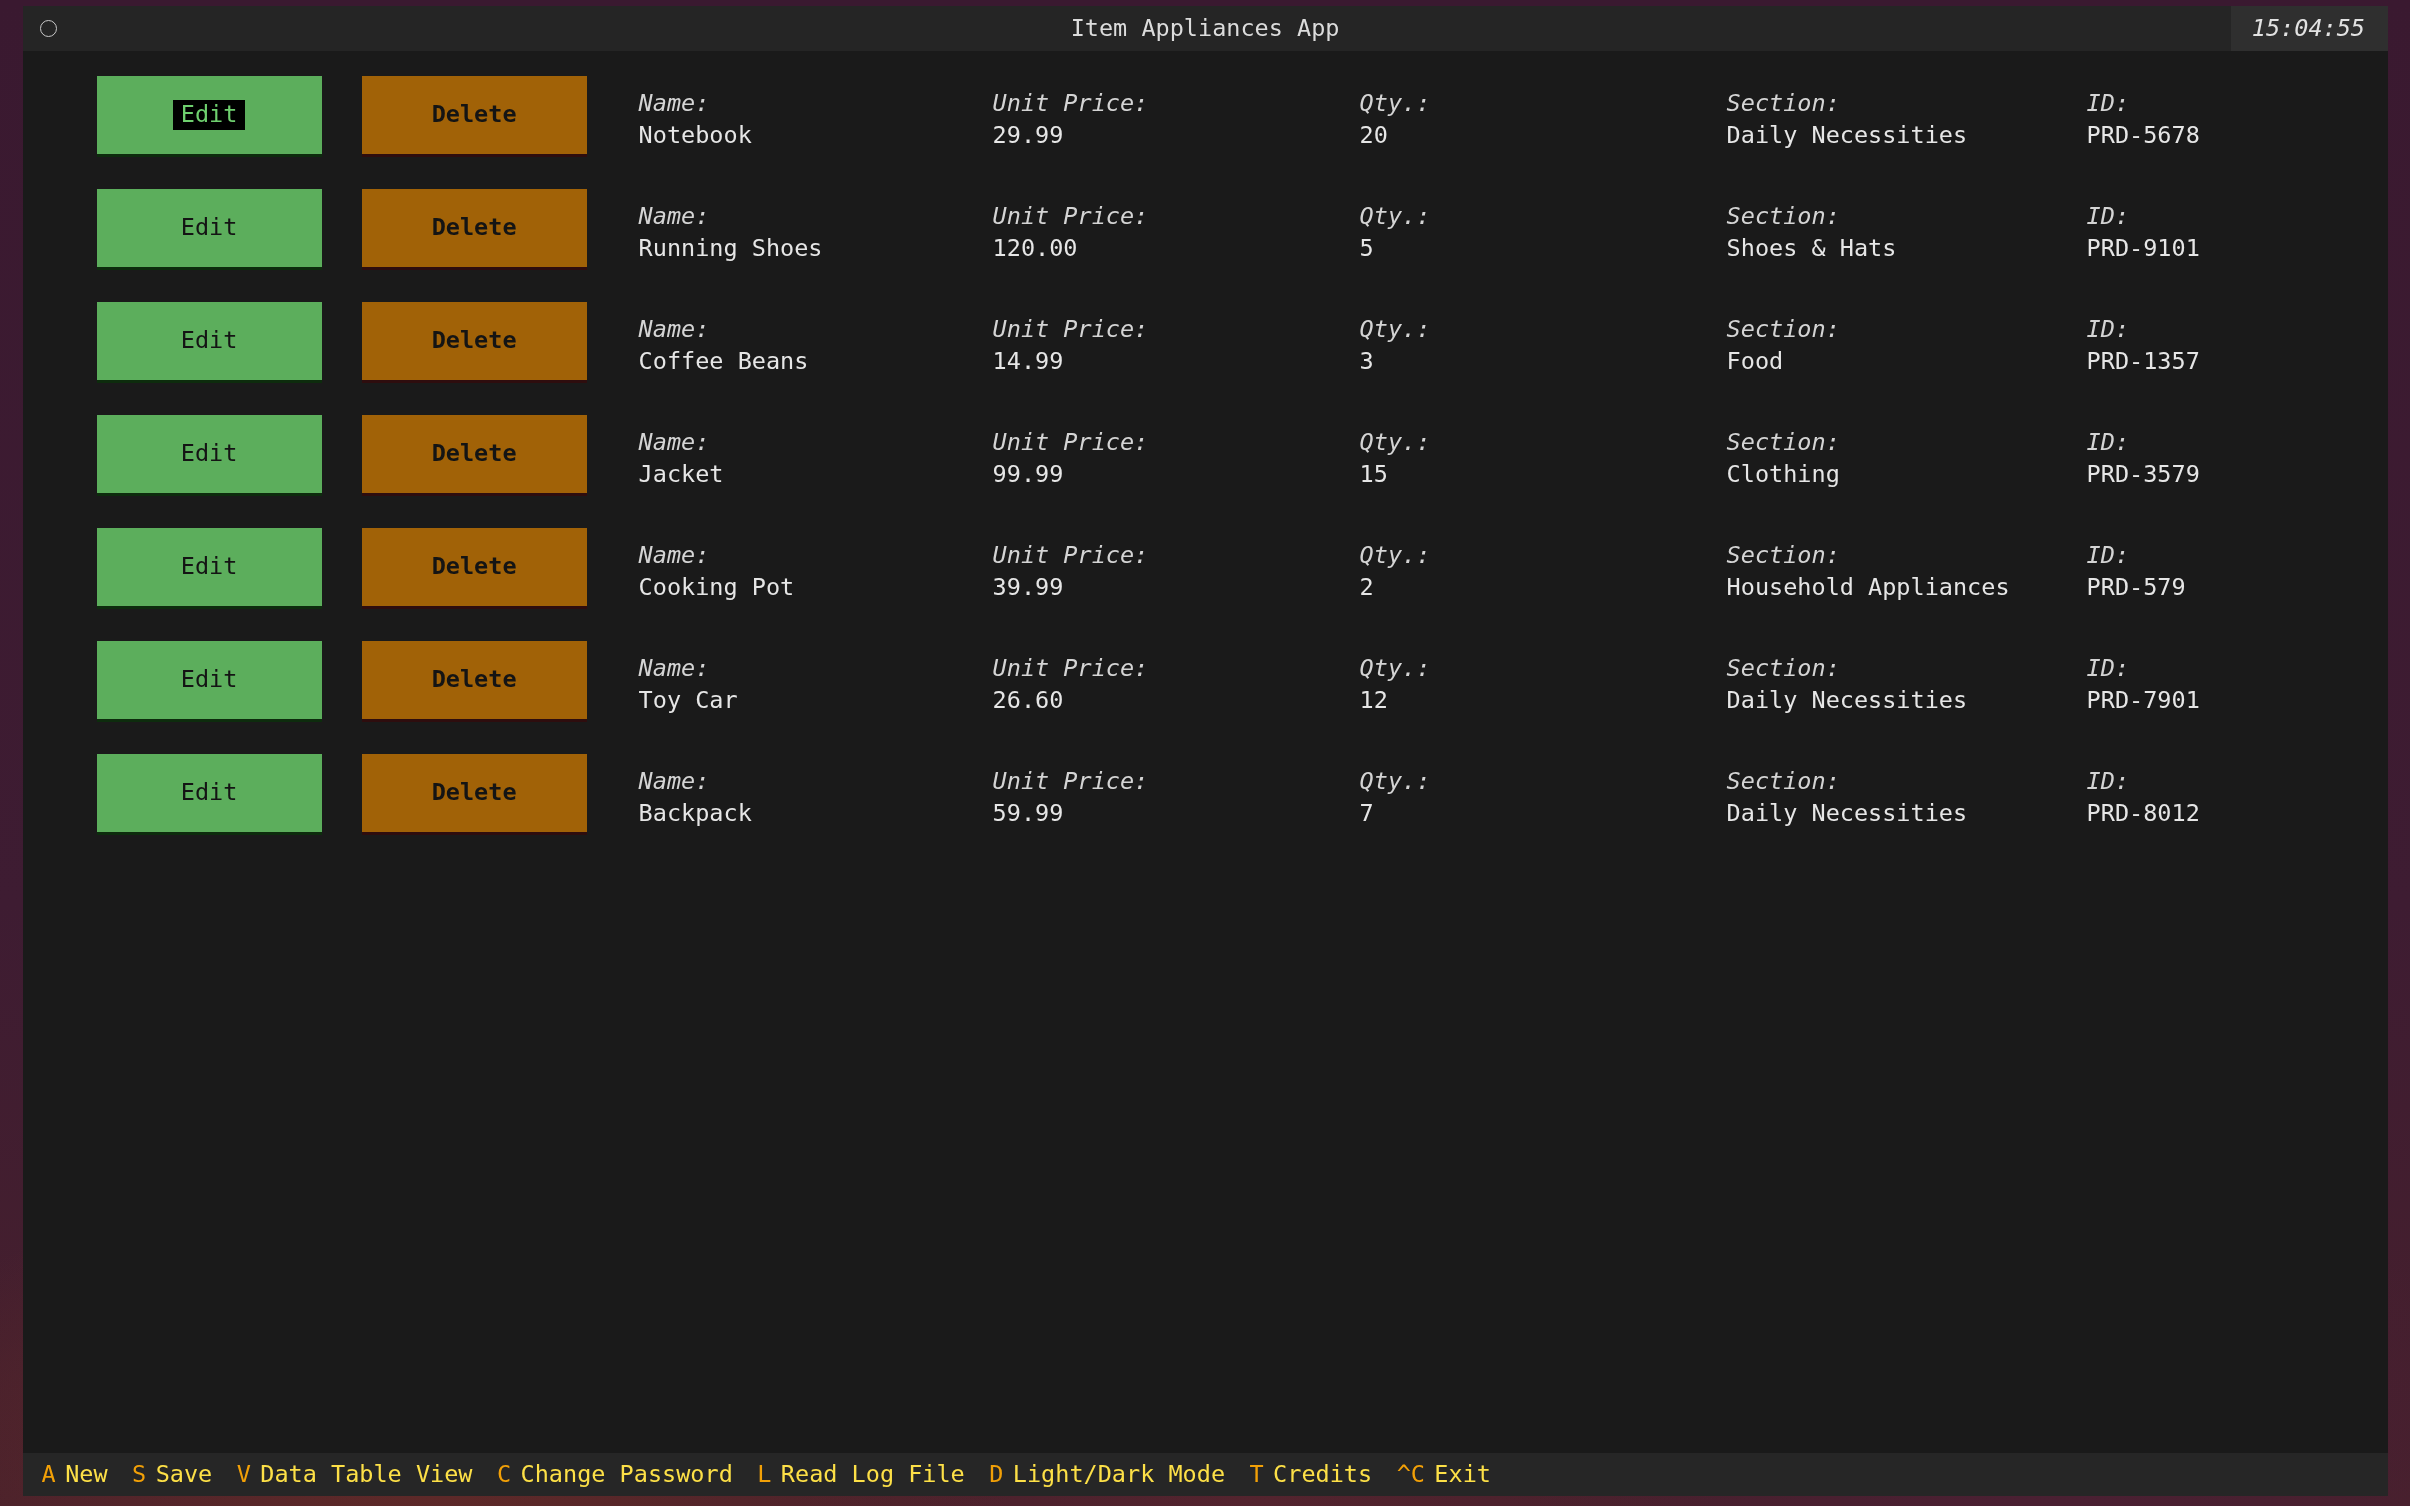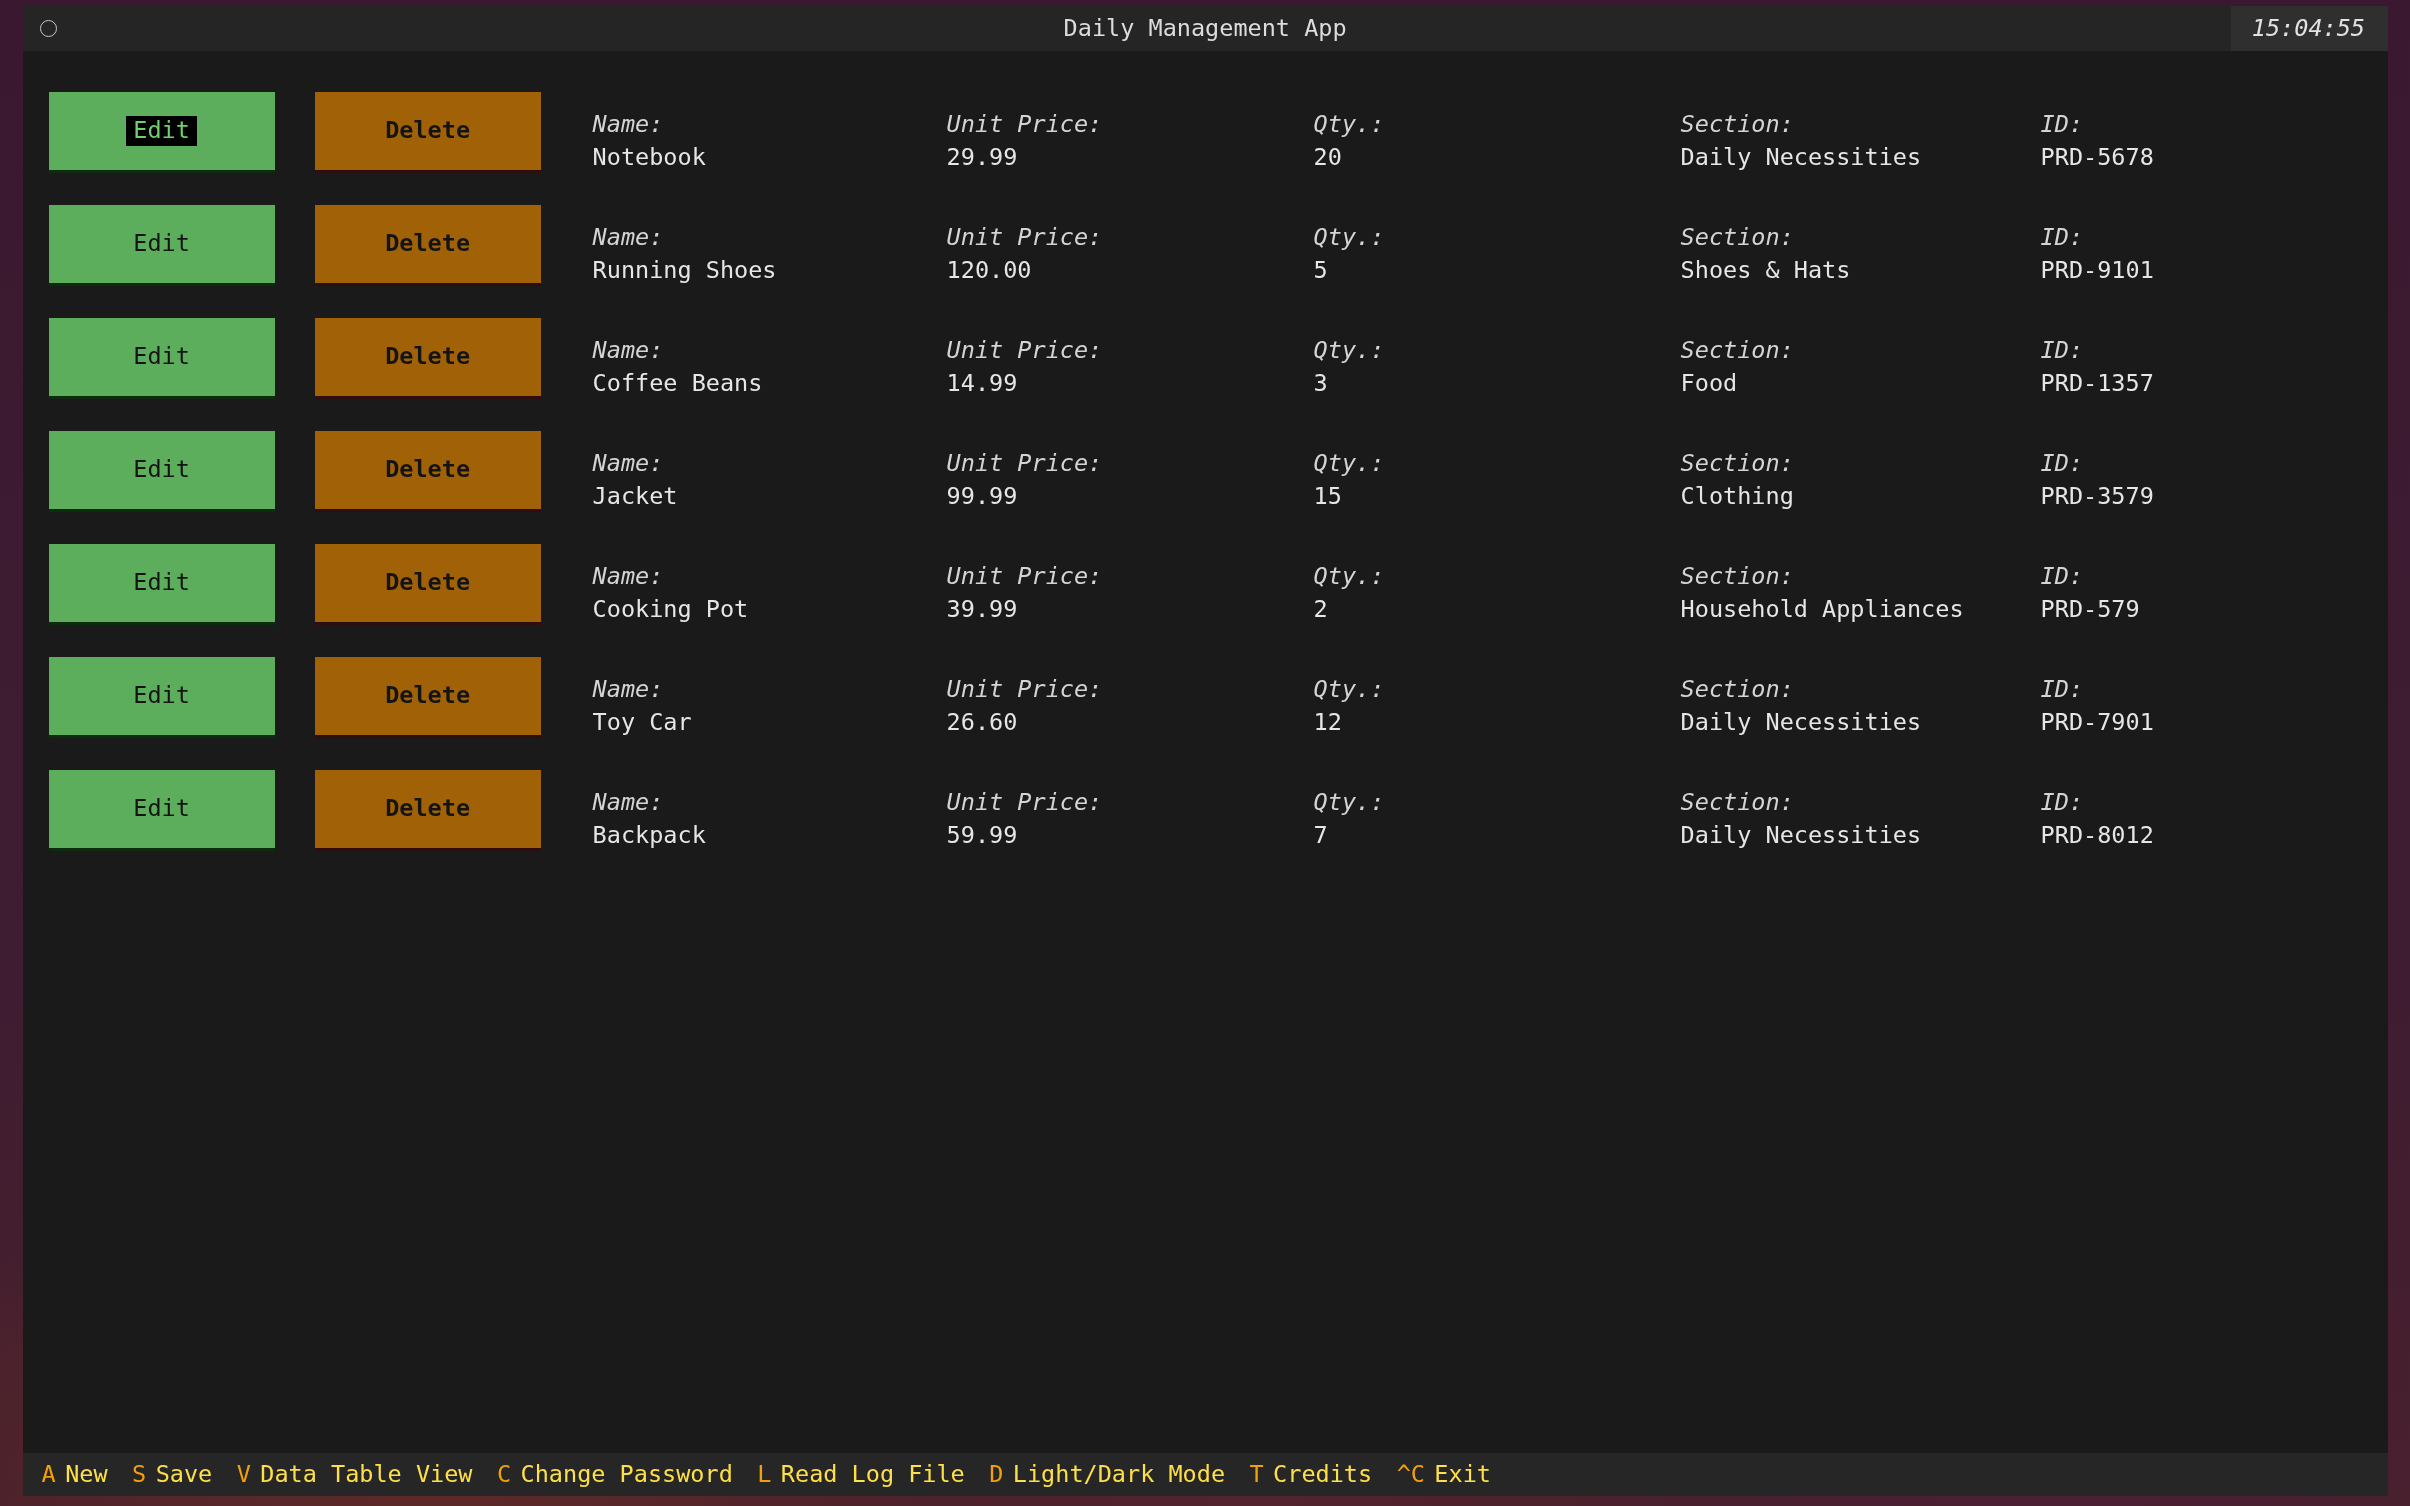--- a/index.html
+++ b/index.html
@@ -88,21 +88,22 @@
     position: relative;
     background: #1a1a1a;
     padding-top: 9.4px;
     overflow: hidden;
   }
 
   .item-row {
     position: relative;
     height: 113px;
     display: flex;
-    align-items: flex-end;
+    align-items: center;
+    padding-left: 48px;
   }
 
   .btn {
     position: relative;
     width: 226px;
     height: 81px;
     margin-left: 0;
     border: 0;
     padding: 0;
     display: flex;
@@ -189,21 +190,21 @@
 </style>
 </head>
 <body>
 
 <div id="terminal">
 
   <div class="titlebar">
     <div class="tb-left">
       <span class="circle-icon"></span>
     </div>
-    <div class="tb-title">Daily Management App</div>
+    <div class="tb-title">Item Appliances App</div>
     <div class="tb-clock">15:04:55</div>
   </div>
 
   <div class="content" id="rows-container">
       <div class="item-row">
         <div class="btn btn-edit focused">
           <span class="lbl">Edit</span>
         </div>
         <div class="btn btn-delete">
           <span class="lbl">Delete</span>

